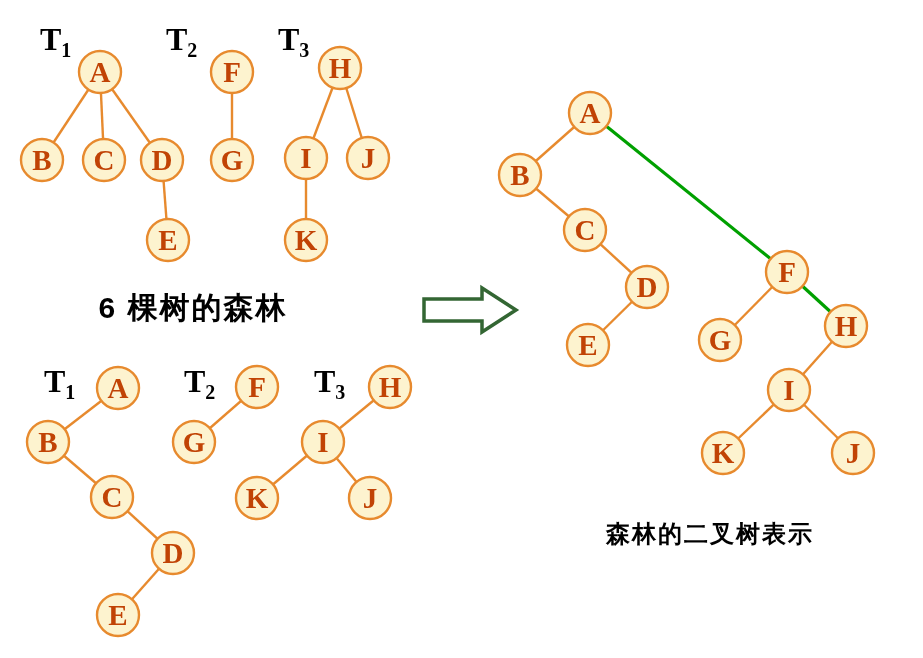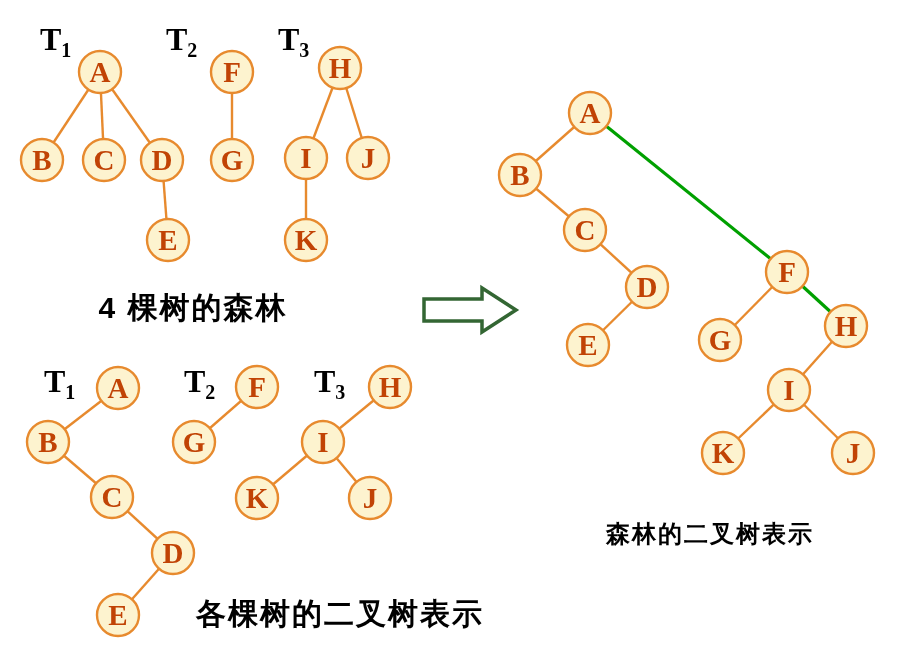--- a/index.html
+++ b/index.html
@@ -131,18 +131,17 @@
       <text x="846" y="336" text-anchor="middle" font-size="29" font-weight="bold" font-family="&quot;Liberation Serif&quot;, serif" fill="#C14305">H</text>
       <circle cx="789" cy="390" r="21" fill="#FDF3CF" stroke="#E78A2E" stroke-width="2.4"></circle>
       <text x="789" y="400" text-anchor="middle" font-size="29" font-weight="bold" font-family="&quot;Liberation Serif&quot;, serif" fill="#C14305">I</text>
       <circle cx="723" cy="453" r="21" fill="#FDF3CF" stroke="#E78A2E" stroke-width="2.4"></circle>
       <text x="723" y="463" text-anchor="middle" font-size="29" font-weight="bold" font-family="&quot;Liberation Serif&quot;, serif" fill="#C14305">K</text>
       <circle cx="853" cy="453" r="21" fill="#FDF3CF" stroke="#E78A2E" stroke-width="2.4"></circle>
       <text x="853" y="463" text-anchor="middle" font-size="29" font-weight="bold" font-family="&quot;Liberation Serif&quot;, serif" fill="#C14305">J</text>
       <polygon points="424,299 482,299 482,288 516,310 482,332 482,321 424,321" fill="#FFFFFF" stroke="#336633" stroke-width="3.5" stroke-linejoin="miter"></polygon>
     </svg>
 
-  <div class="caption" style="left:48px; top:288px; width:290px; font-size:30px;">4 棵树的森林</div>
+  <div class="caption" style="left:48px; top:288px; width:290px; font-size:30px;">6 棵树的森林</div>
 
-  <div class="caption" style="left:190px; top:594px; width:300px; font-size:30px;">各棵树的二叉树表示</div>
 
   <div class="caption" style="left:530px; top:518px; width:360px; font-size:24px;">森林的二叉树表示</div>
 </div>
 
 </body></html>

